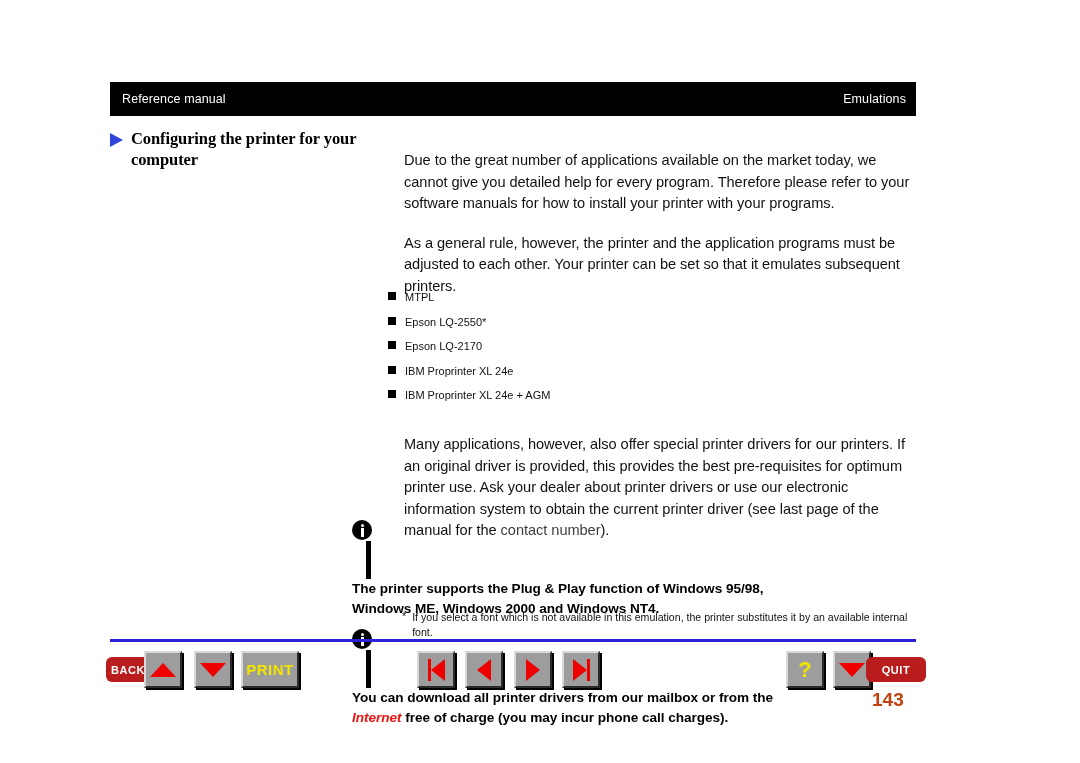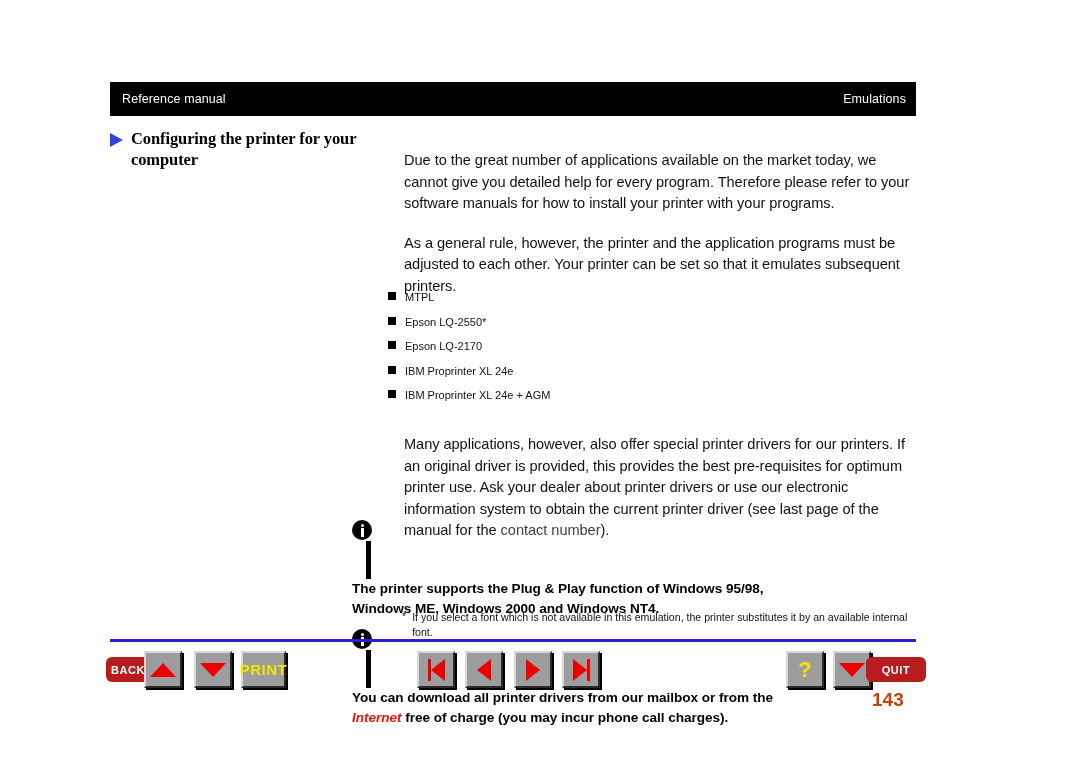--- a/index.html
+++ b/index.html
@@ -229,21 +229,21 @@
     border-left: 2px solid #d9d9d9;
     border-right: 2px solid #2a2a2a;
     border-bottom: 2px solid #2a2a2a;
     box-sizing: border-box;
     display: flex;
     align-items: center;
     justify-content: center;
     box-shadow: 2px 2px 0 0 #000000;
   }
   .btn.wide {
-    width: 45px;
+    width: 58px;
   }
   .tri-up {
     width: 0; height: 0;
     border-left: 13px solid transparent;
     border-right: 13px solid transparent;
     border-bottom: 14px solid #ee0000;
   }
   .tri-down {
     width: 0; height: 0;
     border-left: 13px solid transparent;

